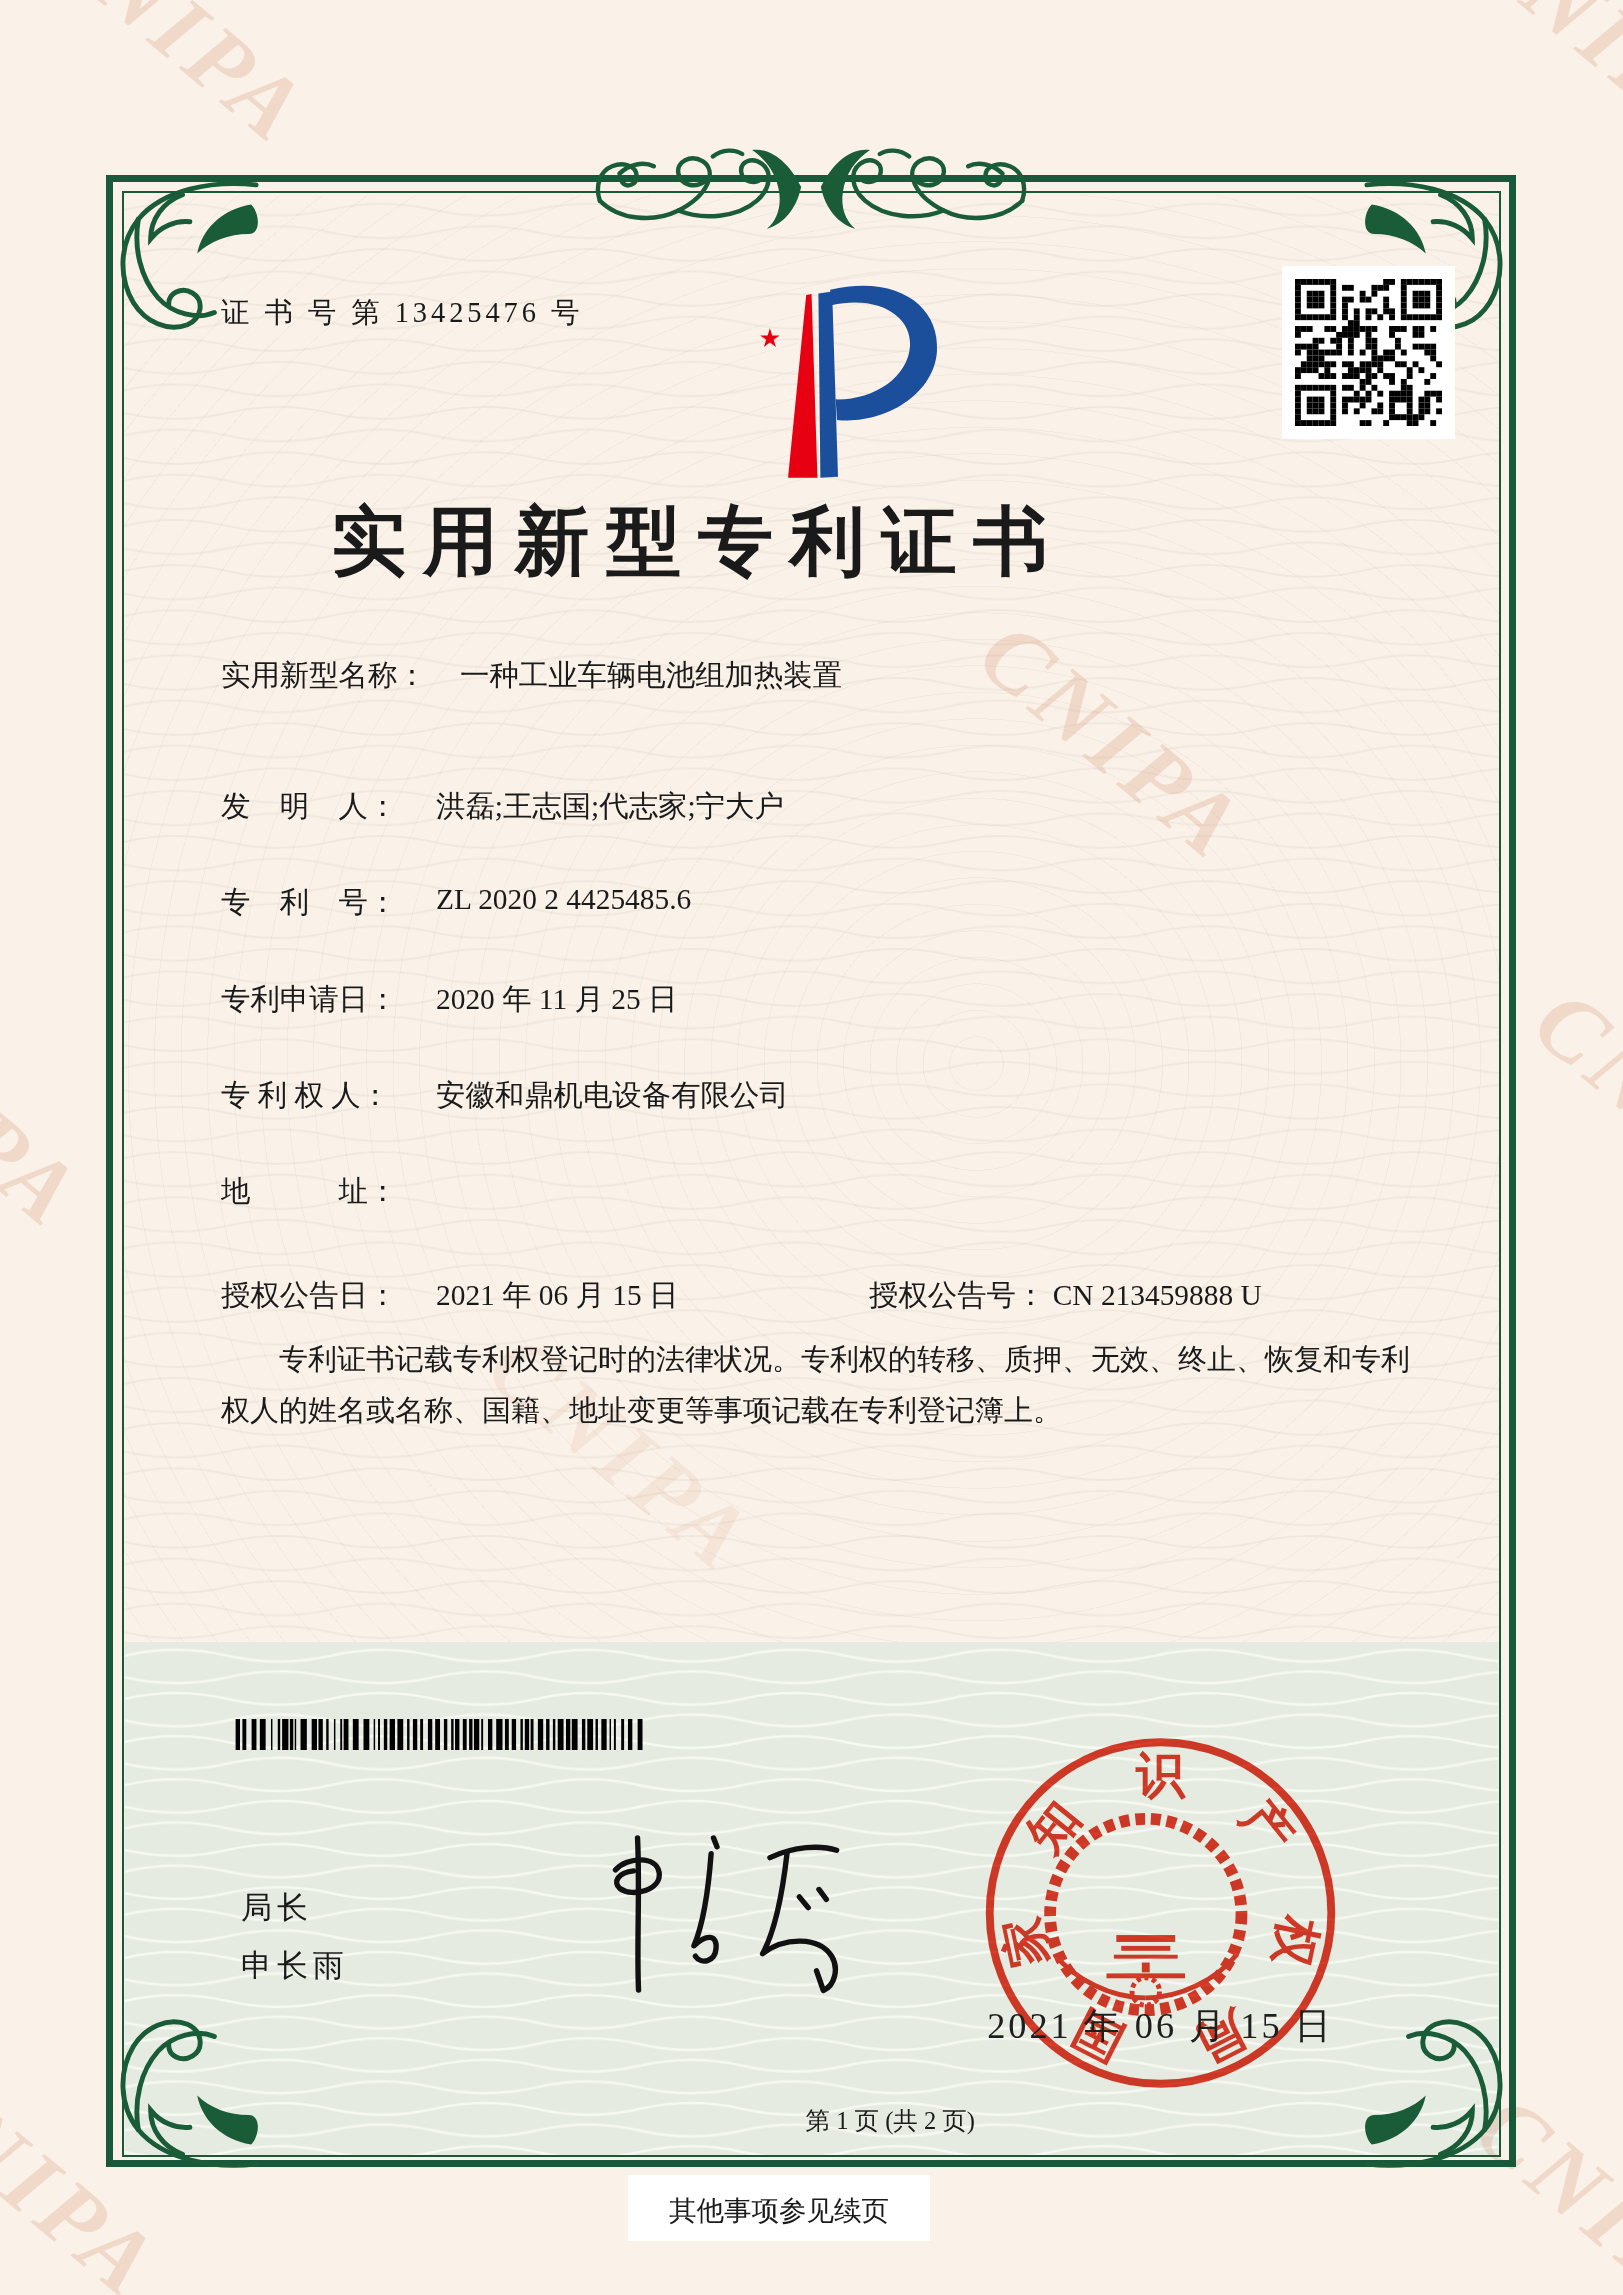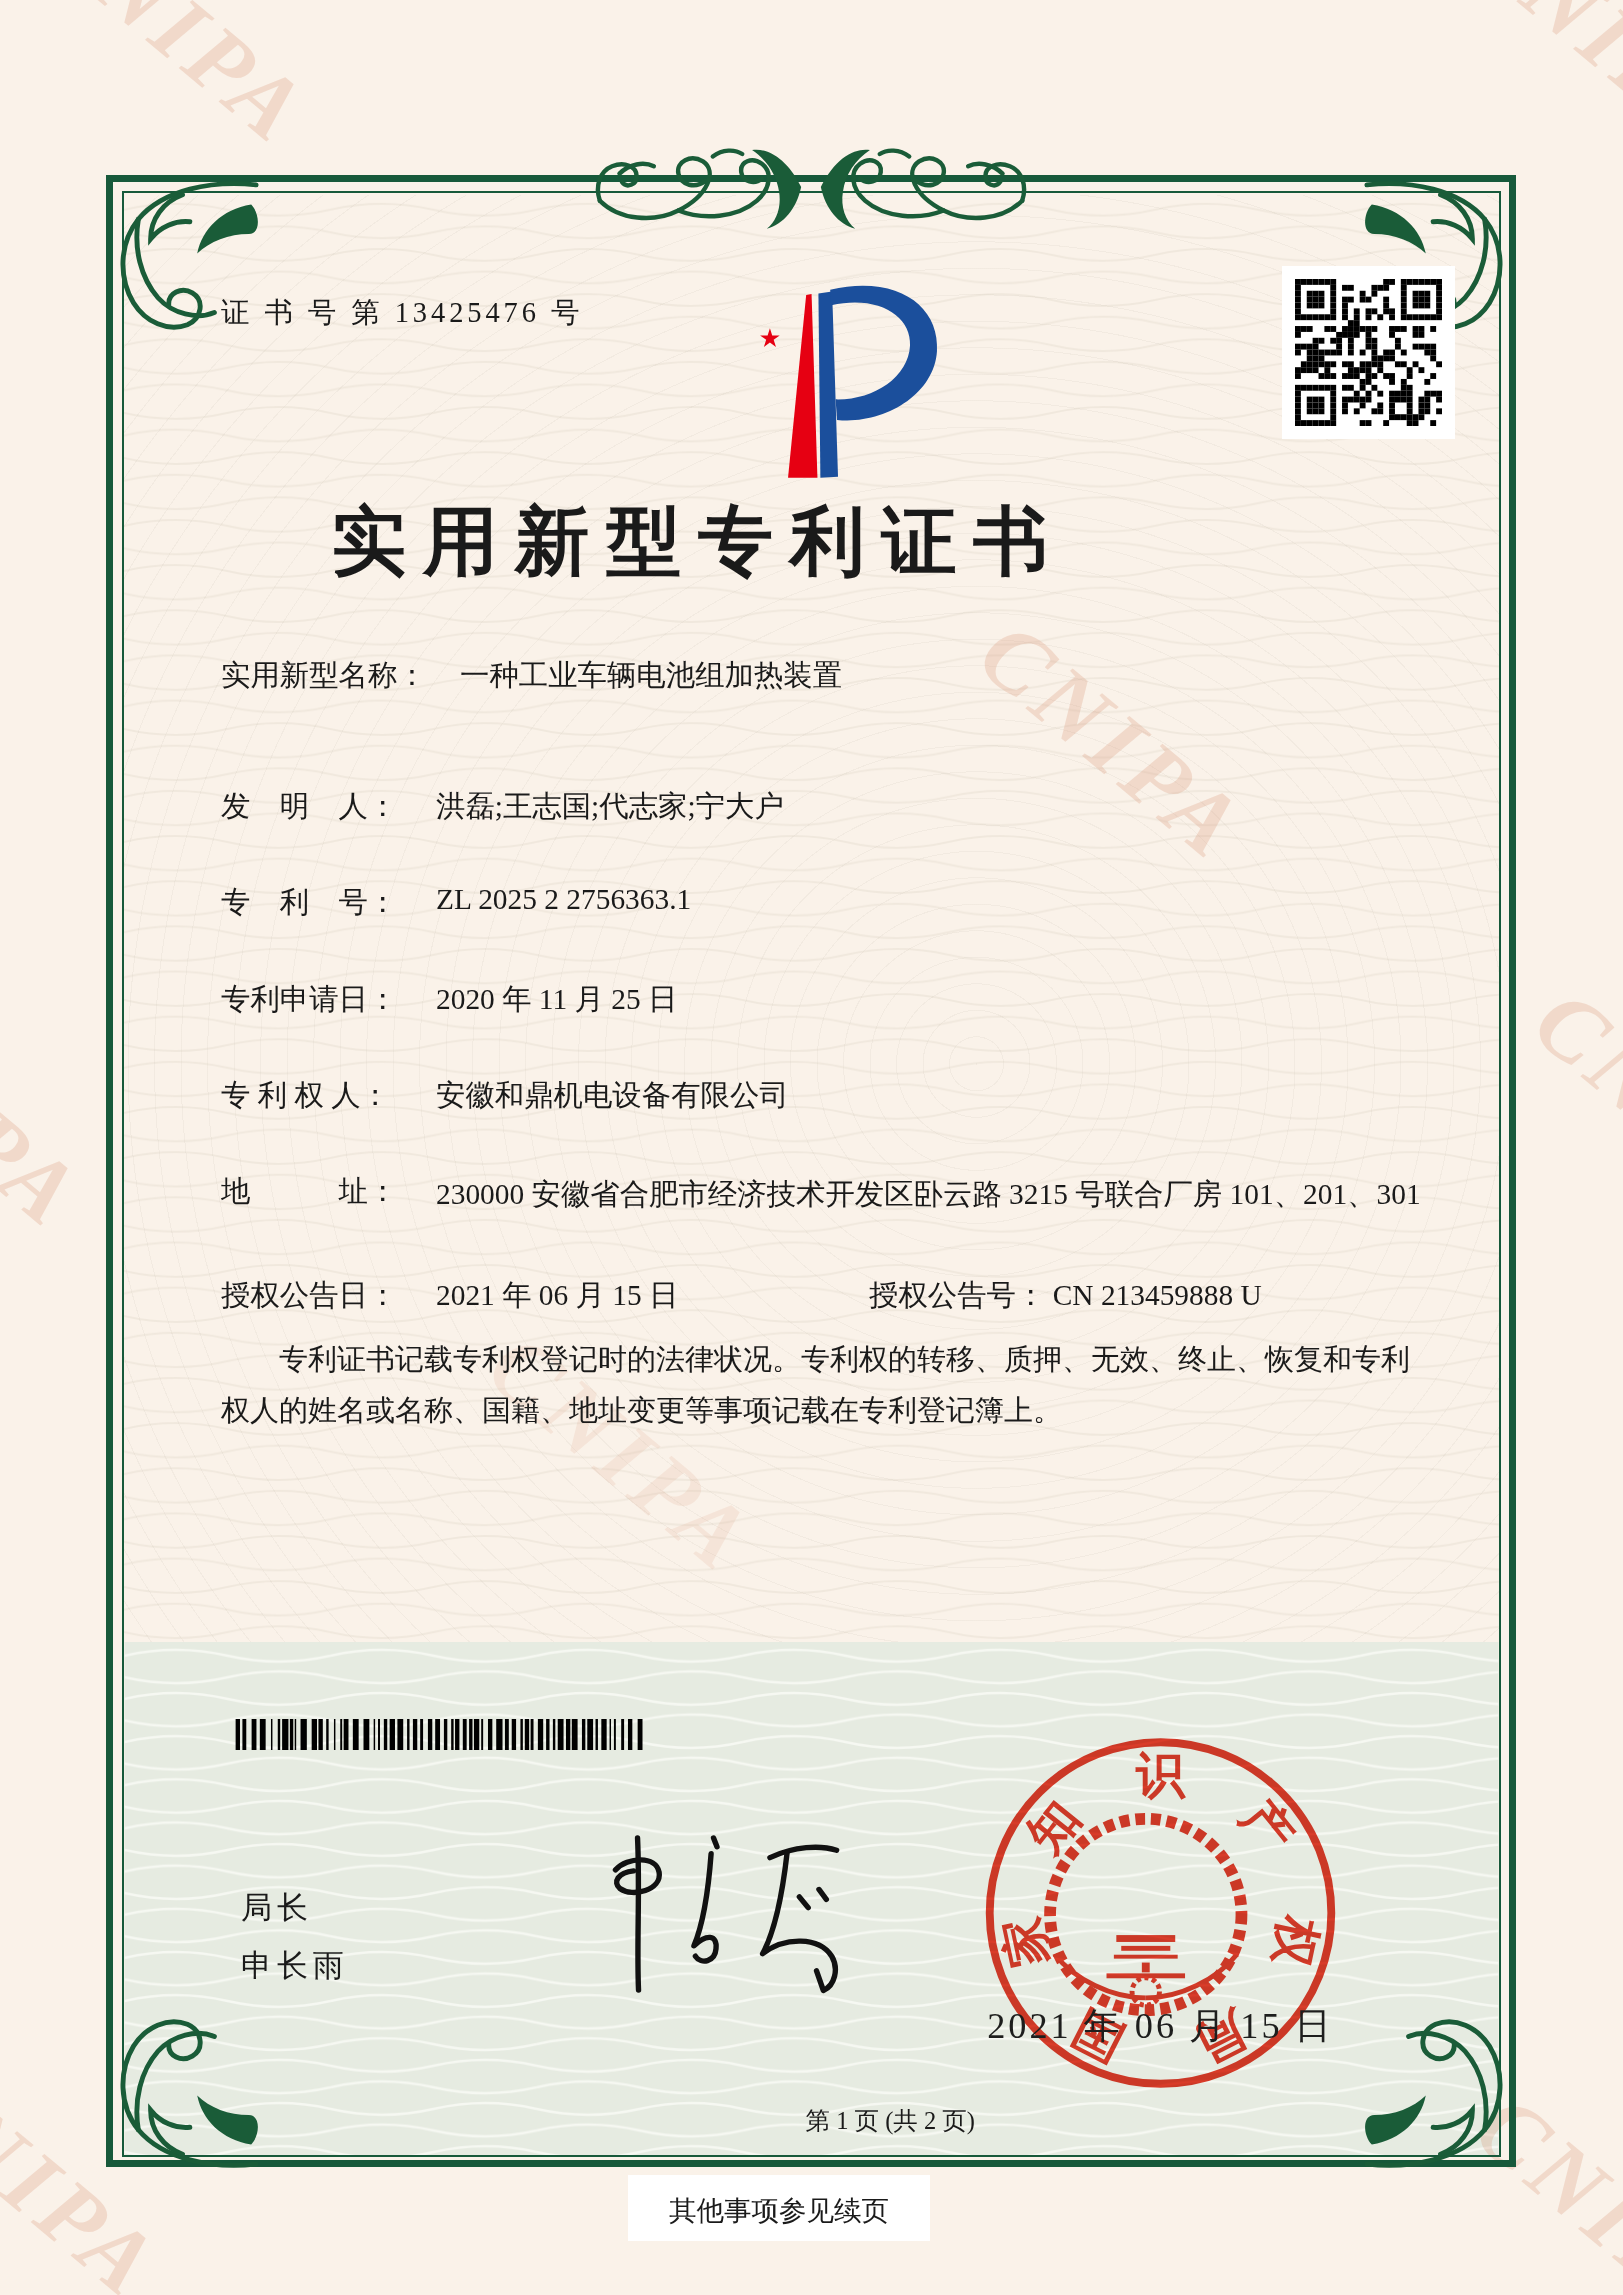--- a/index.html
+++ b/index.html
@@ -434,33 +434,32 @@
   <div class="row row-name">
     <span class="lbl">实用新型名称：</span>
     <span class="val">一种工业车辆电池组加热装置</span>
   </div>
   <div class="row row-inv">
     <span class="lbl">发　明　人：</span>
     <span class="val">洪磊;王志国;代志家;宁大户</span>
   </div>
   <div class="row row-no">
     <span class="lbl">专　利　号：</span>
-    <span class="val">ZL 2025 2 2756363.1</span>
+    <span class="val">ZL 2020 2 4425485.6</span>
   </div>
   <div class="row row-app">
     <span class="lbl">专利申请日：</span>
     <span class="val">2020 年 11 月 25 日</span>
   </div>
   <div class="row row-own">
     <span class="lbl">专 利 权 人：</span>
     <span class="val">安徽和鼎机电设备有限公司</span>
   </div>
   <div class="row row-addr">
     <span class="lbl">地　　　址：</span>
-    <span class="val">230000 安徽省合肥市经济技术开发区卧云路 3215 号联合厂房 101、201、301</span>
   </div>
   <div class="row row-grant">
     <span class="lbl">授权公告日：</span>
     <span class="val">2021 年 06 月 15 日</span>
   </div>
   <div class="grant-no">
     <span>授权公告号：</span>
     <span>CN 213459888 U</span>
   </div>
 

